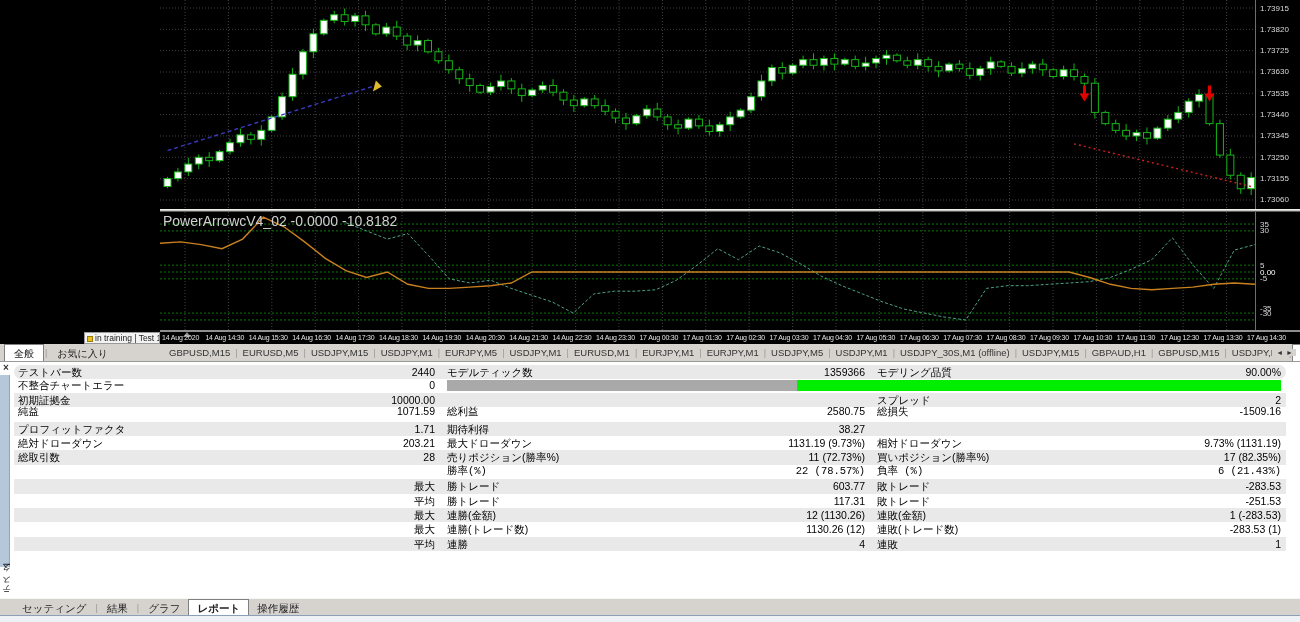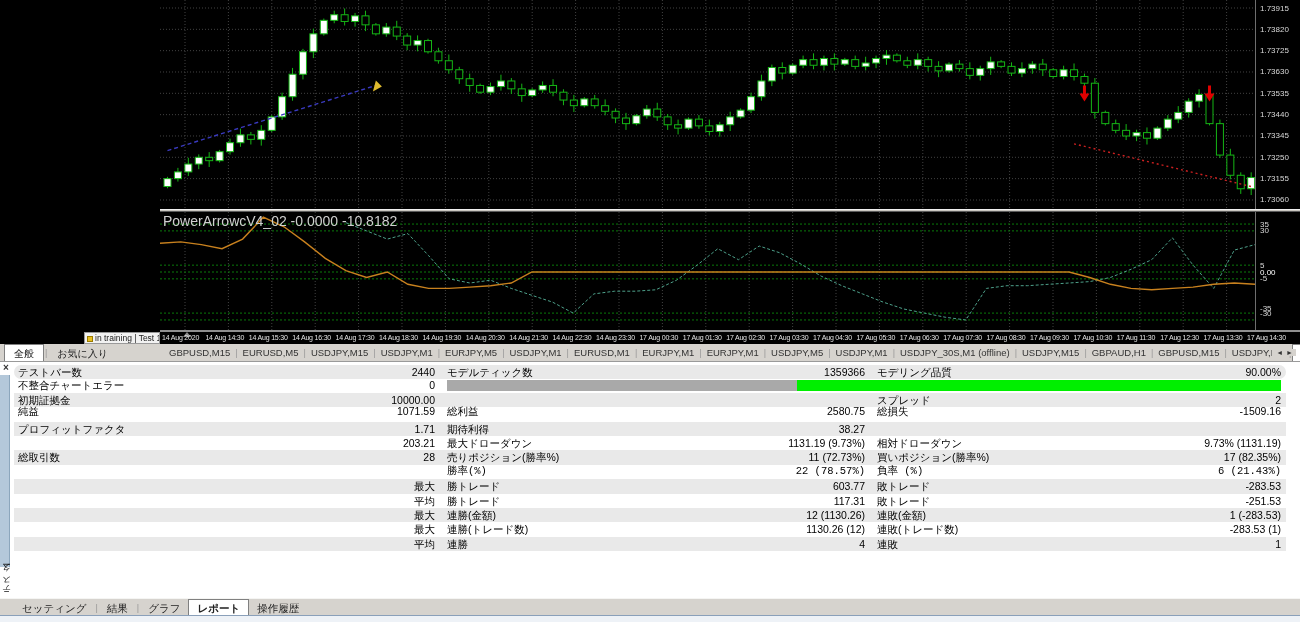--- a/index.html
+++ b/index.html
@@ -469,20 +469,21 @@
         </div>
         <div class="rrow alt" style="top: 59.6px;">
           <div class="rc l1">プロフィットファクタ</div>
           <div class="rc v1">1.71</div>
           <div class="rc l2">期待利得</div>
           <div class="rc v2">38.27</div>
           <div class="rc l3"></div>
           <div class="rc v3"></div>
         </div>
         <div class="rrow" style="top: 74px;">
+          <div class="rc l1">絶対ドローダウン</div>
           <div class="rc v1">203.21</div>
           <div class="rc l2">最大ドローダウン</div>
           <div class="rc v2">1131.19 (9.73%)</div>
           <div class="rc l3">相対ドローダウン</div>
           <div class="rc v3">9.73% (1131.19)</div>
         </div>
         <div class="rrow alt" style="top: 88.4px;">
           <div class="rc l1">総取引数</div>
           <div class="rc v1">28</div>
           <div class="rc l2">売りポジション(勝率%)</div>

